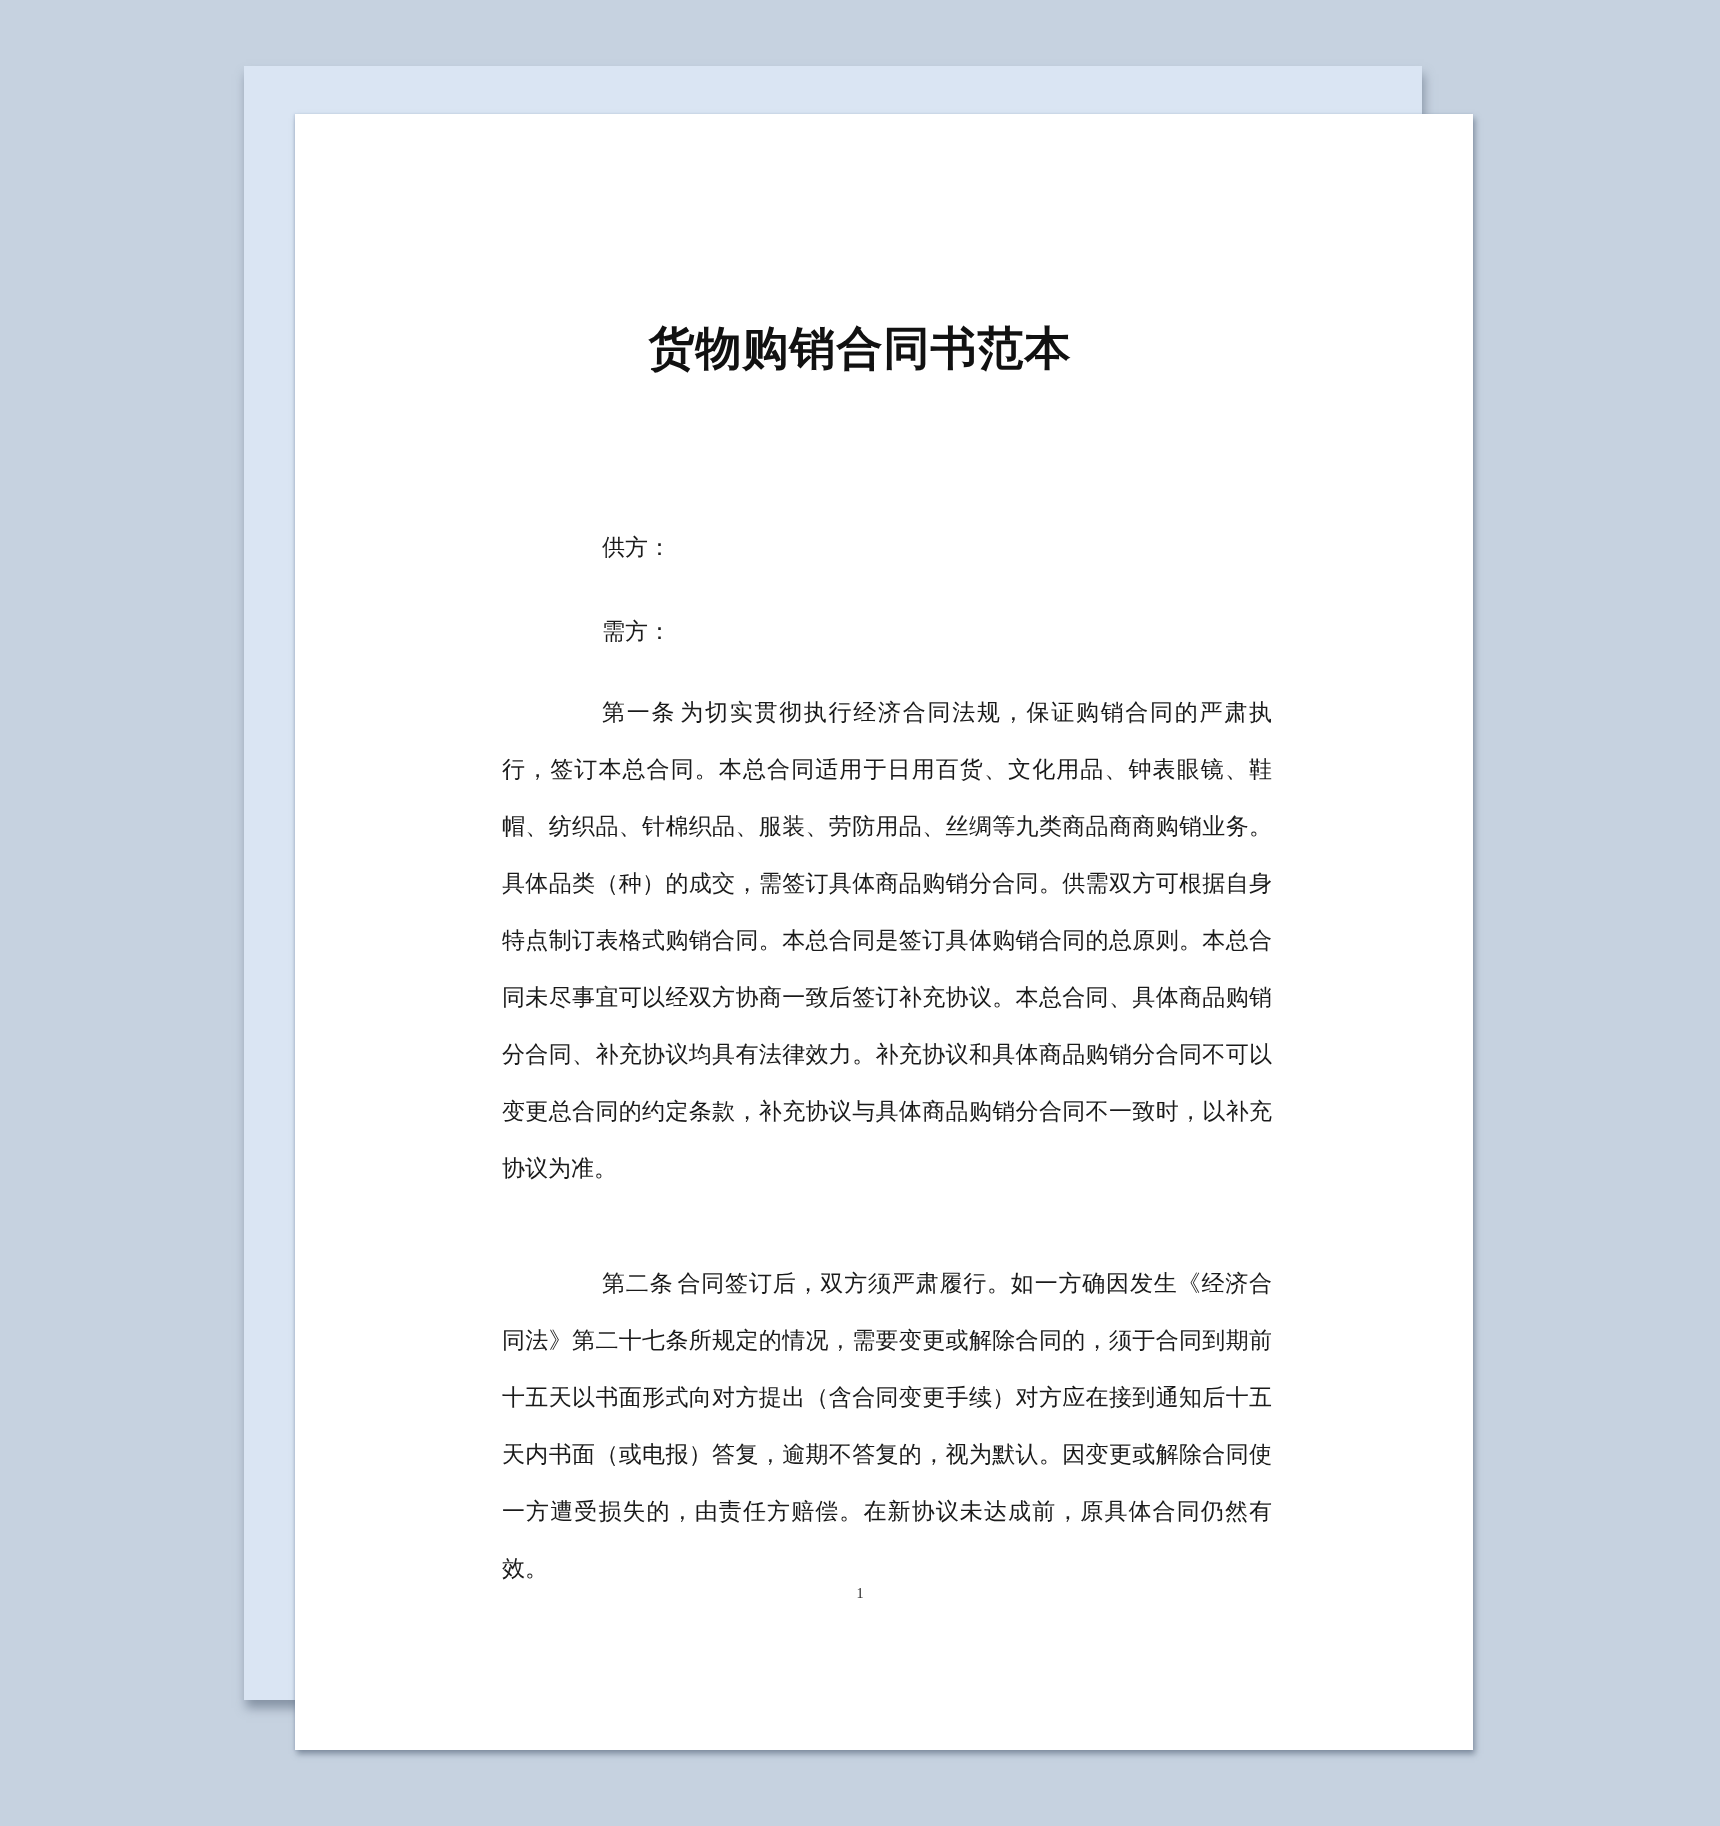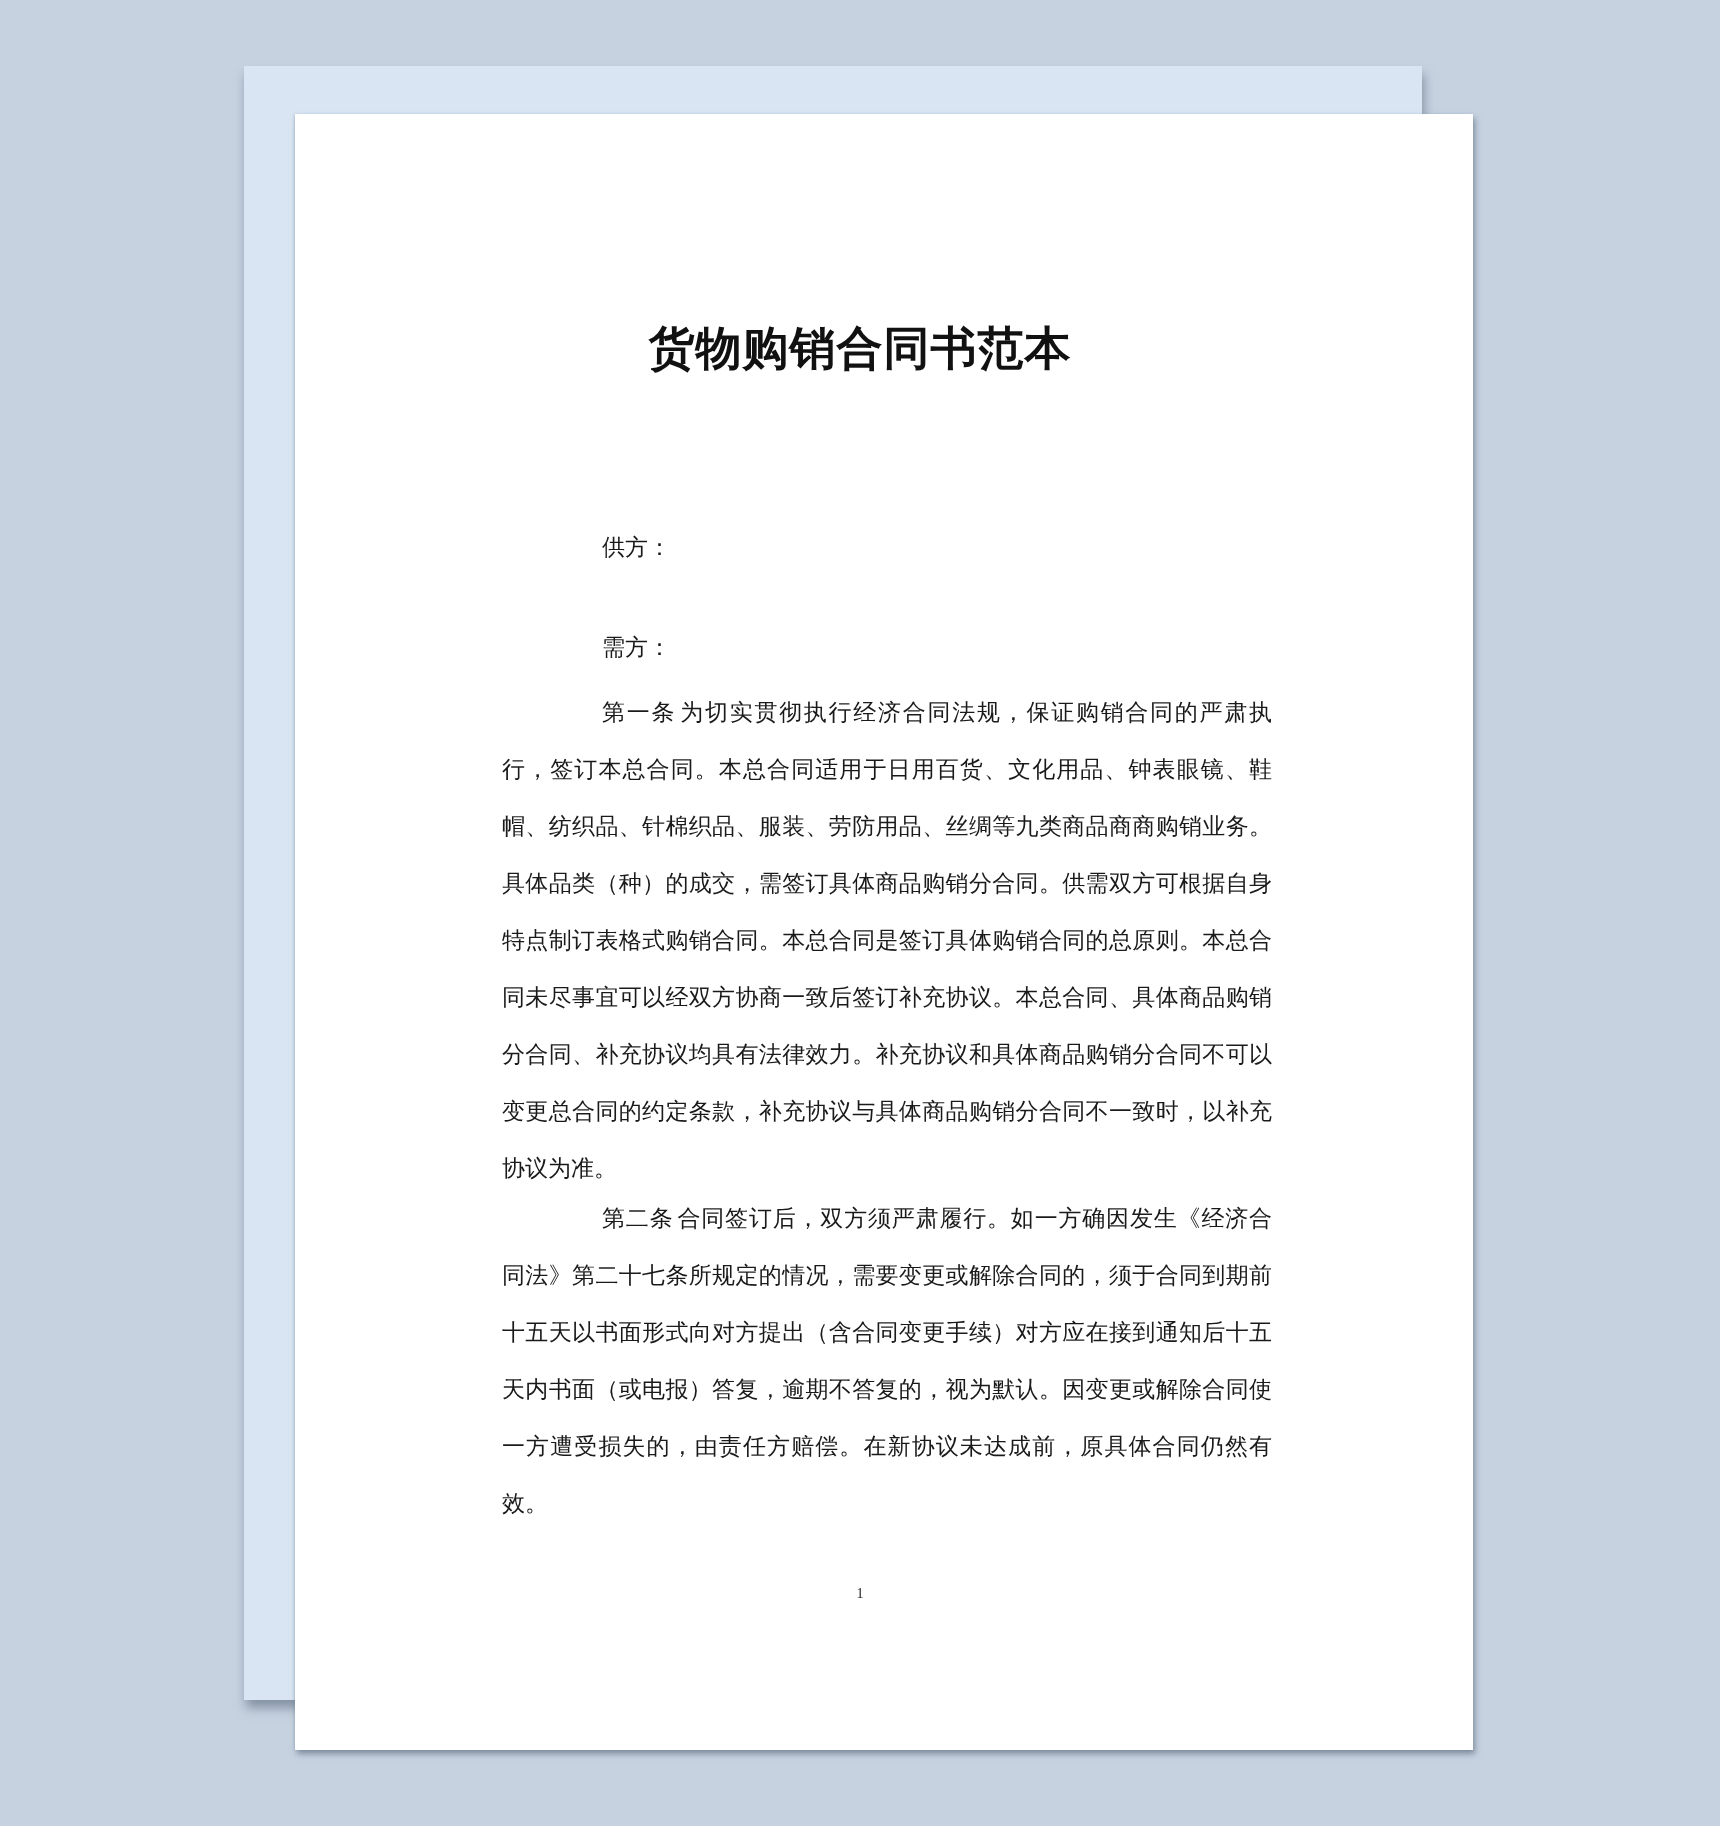--- a/index.html
+++ b/index.html
@@ -48,23 +48,23 @@
 </head>
 <body>
 
 <div class="sheet-back"></div>
 
 <div class="sheet-front"></div>
 
 <div class="doc-title">货物购销合同书范本</div>
 
 <div class="party" style="top:532px;">供方：</div>
-<div class="party" style="top:632px;">需方：</div>
+<div class="party" style="top:616px;">需方：</div>
 
 <div class="body-block" style="top:684px;">
   <p class="para"><span class="art">第一条</span><span>为切实贯彻执行经济合同法规，保证购销合同的严肃执行，签订本总合同。本总合同适用于日用百货、文化用品、钟表眼镜、鞋帽、纺织品、针棉织品、服装、劳防用品、丝绸等九类商品商商购销业务。具体品类（种）的成交，需签订具体商品购销分合同。供需双方可根据自身特点制订表格式购销合同。本总合同是签订具体购销合同的总原则。本总合同未尽事宜可以经双方协商一致后签订补充协议。本总合同、具体商品购销分合同、补充协议均具有法律效力。补充协议和具体商品购销分合同不可以变更总合同的约定条款，补充协议与具体商品购销分合同不一致时，以补充协议为准。</span></p>
 </div>
 
-<div class="body-block" style="top:1190px;">
+<div class="body-block" style="top:1255px;">
   <p class="para"><span class="art">第二条</span><span>合同签订后，双方须严肃履行。如一方确因发生《经济合同法》第二十七条所规定的情况，需要变更或解除合同的，须于合同到期前十五天以书面形式向对方提出（含合同变更手续）对方应在接到通知后十五天内书面（或电报）答复，逾期不答复的，视为默认。因变更或解除合同使一方遭受损失的，由责任方赔偿。在新协议未达成前，原具体合同仍然有效。</span></p>
 </div>
 
 <div class="page-num">1</div>
 
 </body></html>

